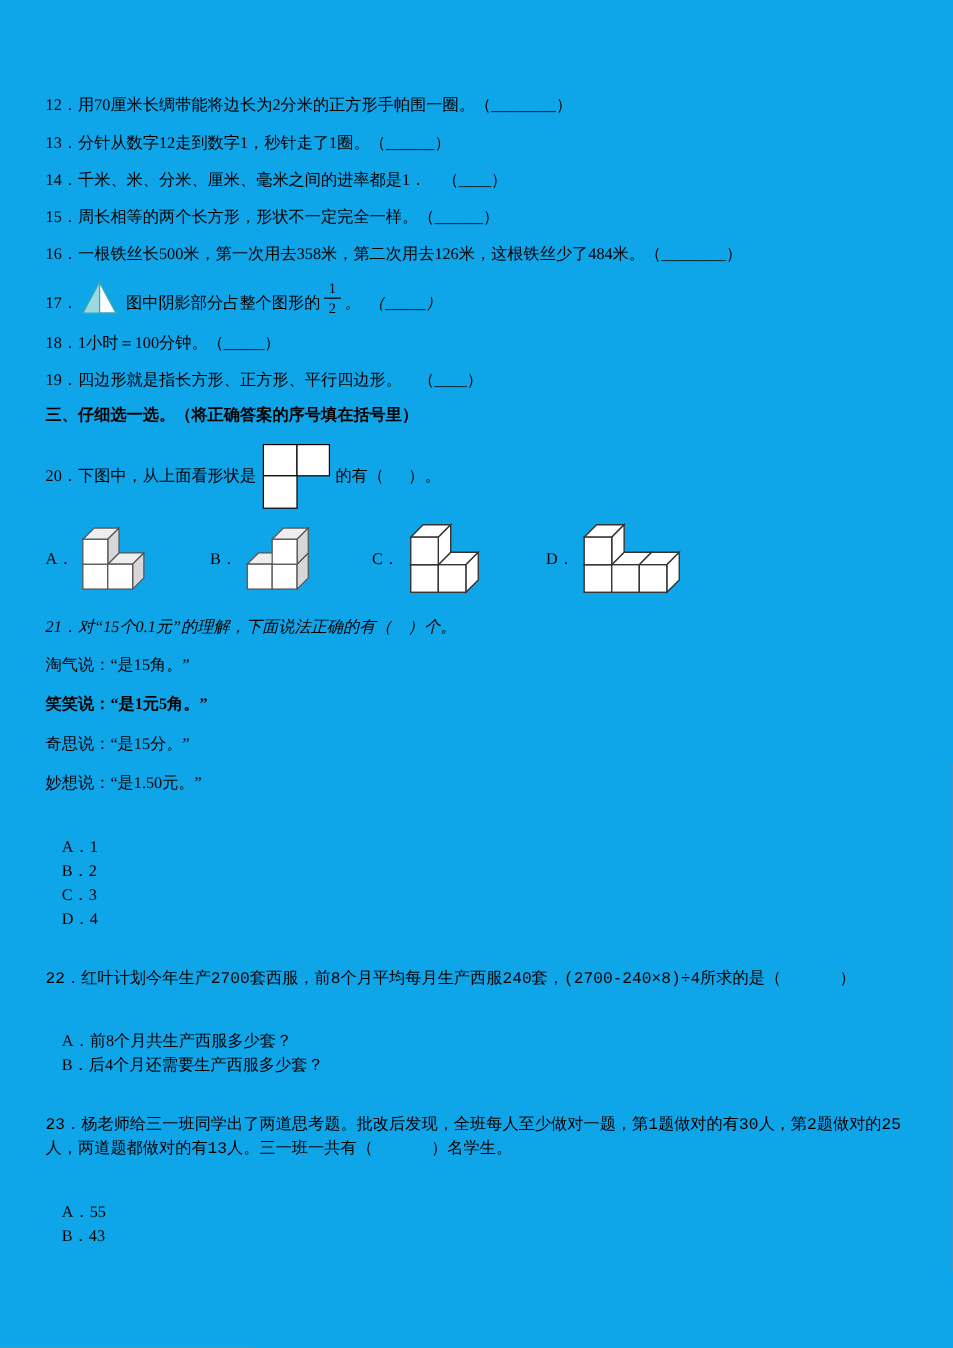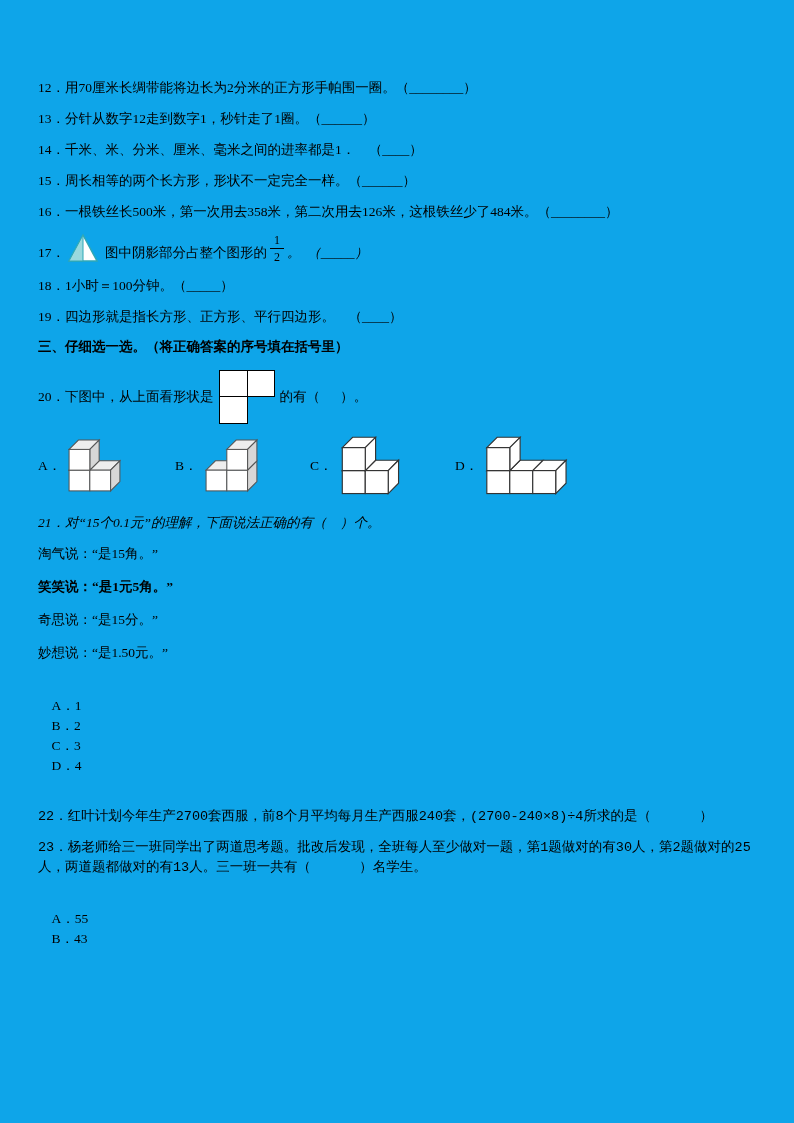--- a/index.html
+++ b/index.html
@@ -160,20 +160,24 @@
   <p class="line" style="margin-bottom:13px;">奇思说：“是15分。”</p>
   <p class="line" style="margin-bottom:13px;">妙想说：“是1.50元。”</p>
   <p class="line opts4">
     <span class="w1">A．1</span>
     <span class="w2">B．2</span>
     <span class="w3">C．3</span>
     <span>D．4</span>
   </p>
 
   <p class="line gap-md">22．红叶计划今年生产2700套西服，前8个月平均每月生产西服240套，(2700-240×8)÷4所求的是（      ）</p>
+  <p class="line optsAB">
+    <span class="wA">A．前8个月共生产西服多少套？</span>
+    <span>B．后4个月还需要生产西服多少套？</span>
+  </p>
 
   <p class="line gap-md">23．杨老师给三一班同学出了两道思考题。批改后发现，全班每人至少做对一题，第1题做对的有30人，第2题做对的25人，两道题都做对的有13人。三一班一共有（      ）名学生。</p>
   <p class="line opts4">
     <span class="w1">A．55</span>
     <span class="w2">B．43</span>
     
     
   </p>
 
 </div>

